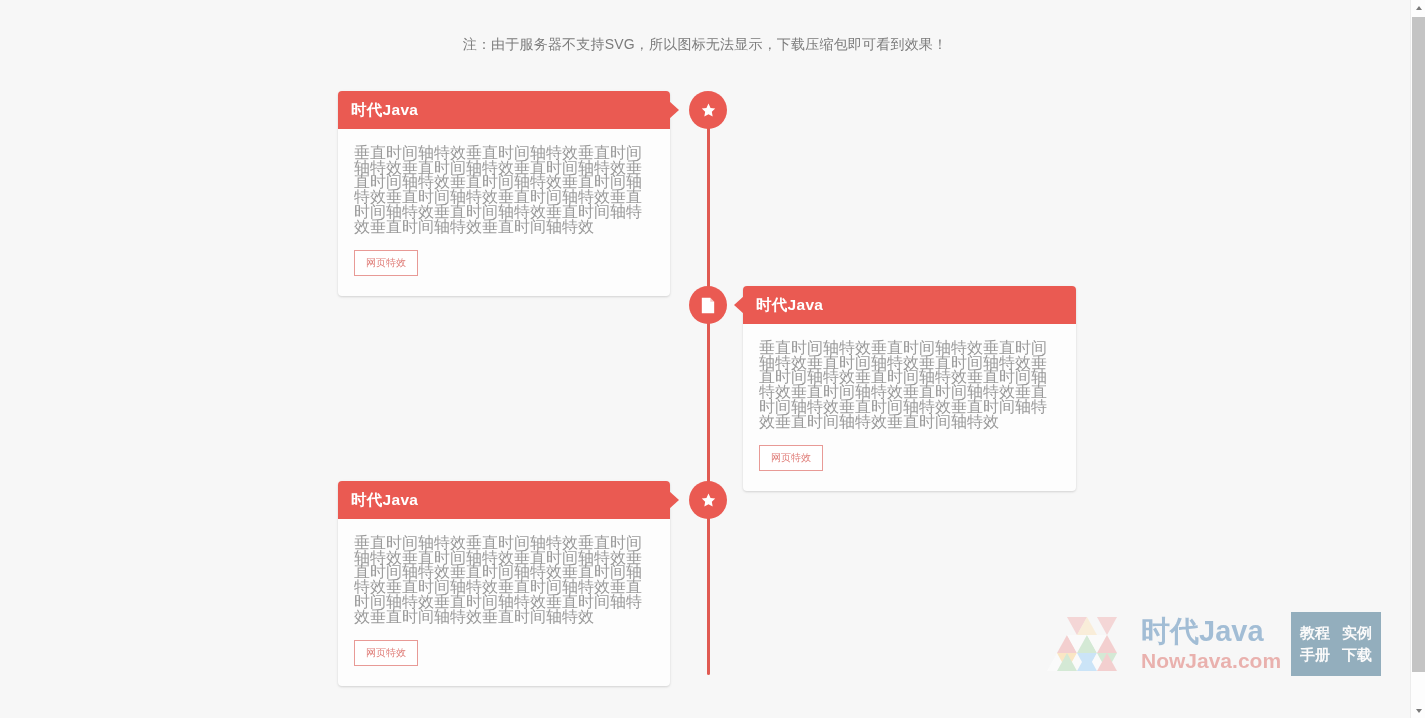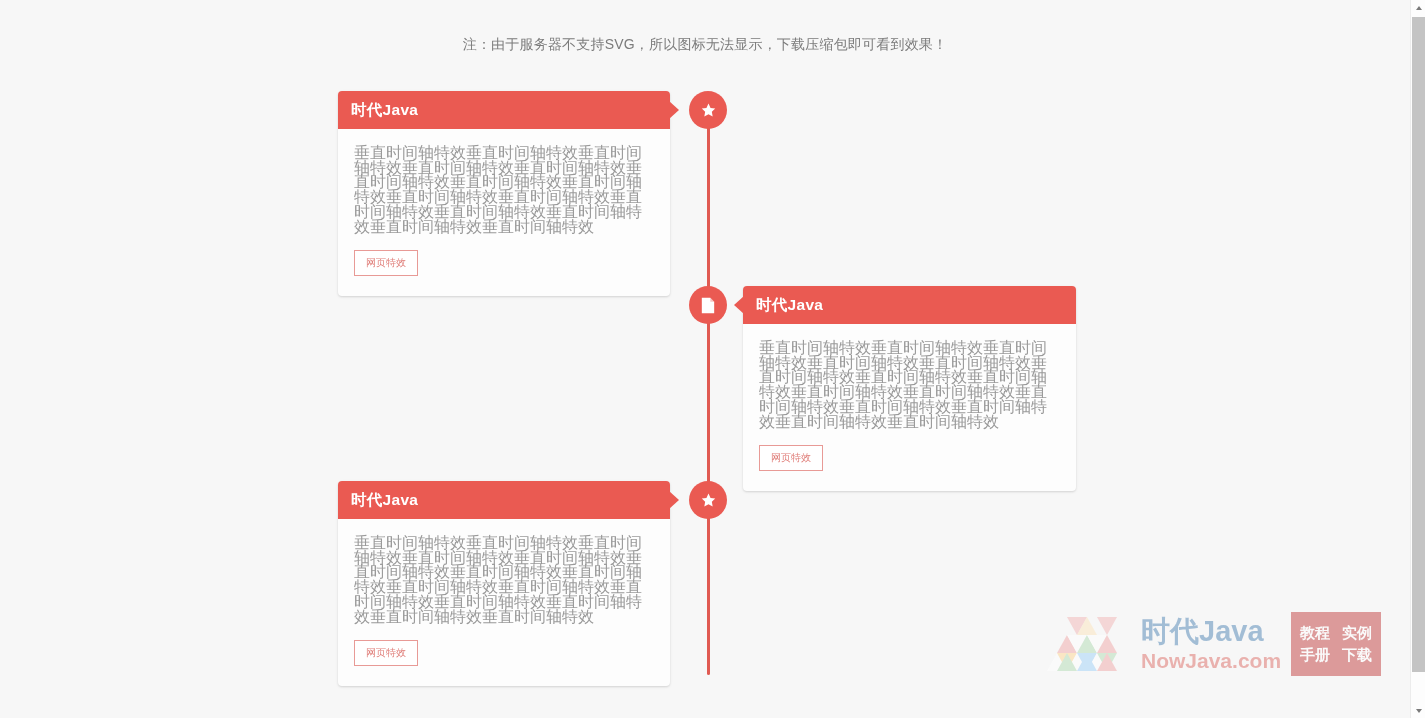--- a/index.html
+++ b/index.html
@@ -180,21 +180,21 @@
   }
   .wm-bottom {
     font-size: 21px;
     font-weight: bold;
     color: #d8534a;
     margin-top: 4px;
     white-space: nowrap;
   }
   .wm-nav {
     margin-left: 10px;
-    background: #b91c1c;
+    background: #0c4a6e;
     padding: 22px 9px;
     display: grid;
     grid-template-columns: auto auto;
     gap: 3px 12px;
     align-self: stretch;
     align-content: center;
   }
   .wm-nav span {
     color: #ffffff;
     font-size: 15px;

